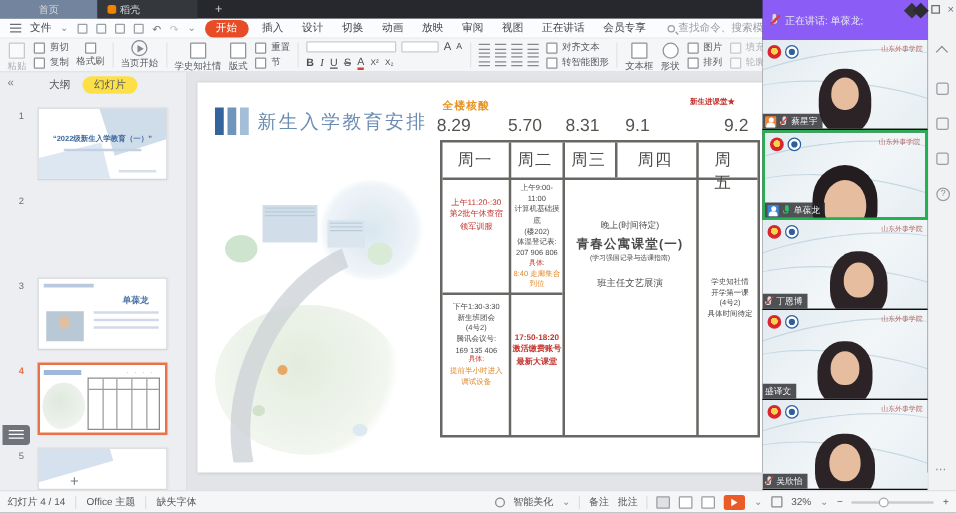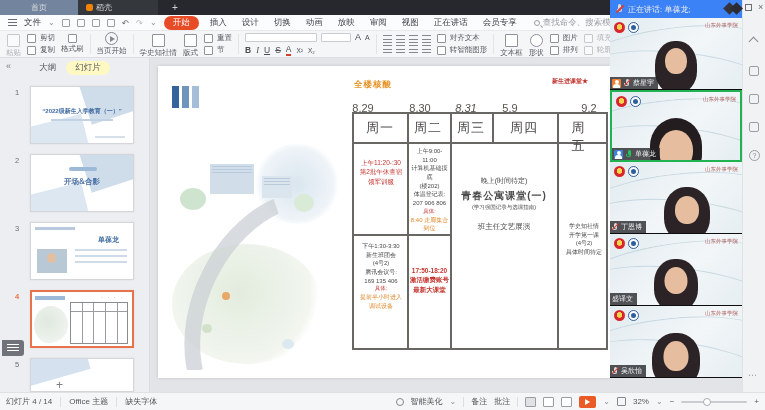--- a/index.html
+++ b/index.html
@@ -53,21 +53,21 @@
   .fmt .un{text-decoration:underline;}
   .fmt .st{text-decoration:line-through;}
   .fmt .ca{border-bottom:2px solid #d2402e;}
   .lic{width:9px;height:8px;display:flex;flex-direction:column;justify-content:space-between;}
   .lic i{height:1px;background:#85888d;display:block;}
 
   
   .sidebar{position:absolute;left:0;top:58px;width:150px;height:334px;background:#eceef1;border-right:1px solid #d9dbde;}
   .stabs{display:flex;align-items:center;gap:10px;justify-content:center;height:20px;font-size:8.5px;color:#55585d;position:relative;}
   .collapse{position:absolute;left:6px;top:3px;color:#7d8085;font-size:9px;}
-  .spill{background:#fef9c3;border-radius:8px;padding:1px 9px;}
+  .spill{background:#fde047;border-radius:8px;padding:1px 9px;}
   .thumb{position:absolute;left:30px;width:104px;height:58px;background:#fff;border:1px solid #d4d6d9;box-shadow:0 0 2px rgba(0,0,0,.08);overflow:hidden;}
   .thumb.sel{border:2px solid #e8734a;}
   .tnum{position:absolute;left:15px;font-size:7.5px;color:#6b6e73;}
   .tnum.cur{color:#e8734a;font-weight:bold;}
   .tri1{position:absolute;right:-20px;top:-18px;width:70px;height:46px;background:#cfdcEA;background:#cfdcea;transform:rotate(-18deg);}
   .tri2{position:absolute;left:-24px;bottom:-20px;width:80px;height:40px;background:#dde7f1;transform:rotate(-14deg);}
   .t-title{position:absolute;left:4px;right:4px;top:20px;text-align:center;font-size:6px;color:#3f6aa0;font-weight:bold;}
   .t-sub{position:absolute;left:20px;right:20px;top:32px;height:2px;background:#c2d2e4;}
   .t-foot{position:absolute;right:8px;bottom:5px;width:30px;height:2px;background:#d7dfe9;}
   .t2-pill{position:absolute;left:38px;top:12px;width:28px;height:4px;border-radius:2px;background:#9db9d8;}
@@ -100,21 +100,21 @@
   
   .illus{position:absolute;left:4px;top:58px;width:190px;height:246px;overflow:hidden;filter:blur(.3px);opacity:.95;}
   .blob{position:absolute;border-radius:50%;}
   .road{position:absolute;left:30px;top:60px;width:190px;height:260px;border:16px solid transparent;border-left-color:#ccd1d6;border-radius:50%;transform:rotate(26deg);opacity:.8;}
   .bldg{position:absolute;background:#cfdde9;}
   .bldg i{position:absolute;left:2px;top:2px;right:2px;height:1px;background:#b6c9da;box-shadow:0 3px 0 #b6c9da,0 6px 0 #b6c9da;}
 
   
   .note-l{position:absolute;left:196px;top:13px;color:#e69426;font-size:8.5px;font-weight:bold;letter-spacing:1px;}
   .note-r{position:absolute;left:394px;top:11px;color:#c0302a;font-size:6px;font-weight:bold;width:60px;}
-  .dates{position:absolute;left:0;top:36px;width:452px;height:14px;color:#55534e;font-size:11px;}
+  .dates{position:absolute;left:0;top:26px;width:452px;height:14px;color:#55534e;font-size:14px;}
   .dt{position:absolute;transform:translateX(-50%);}
   .tbl{position:absolute;left:194px;top:46px;width:256px;height:238px;border:2px solid #696763;color:#4a4a4a;}
   .vl{position:absolute;top:0;bottom:0;width:1.5px;background:#696763;}
   .vlh{position:absolute;top:0;height:28px;width:1.5px;background:#696763;}
   .hl-head{position:absolute;left:0;right:0;top:28px;height:1.5px;background:#696763;}
   .hl-mid{position:absolute;left:0;width:96px;top:120px;height:1.5px;background:#696763;}
   .day{position:absolute;top:5px;transform:translateX(-50%);font-size:13px;color:#4c4b48;letter-spacing:1px;font-family:"Liberation Serif",serif;}
   .cell{position:absolute;line-height:1.4;}
   .hl{line-height:1.45;}
   .r{color:#c4352e;} .o{color:#e08a2e;} .k{color:#4a4a4a;}
@@ -140,21 +140,21 @@
   .viewic{width:11px;height:10px;border:1px solid #9a9da2;border-radius:1px;background:#fff;}
   .viewic.on{background:#dfe1e5;}
   .playbtn{width:17px;height:12px;border-radius:2px;background:#eb5b28;position:relative;}
   .playbtn:after{content:"";position:absolute;left:6px;top:3px;border-left:5px solid #fff;border-top:3px solid transparent;border-bottom:3px solid transparent;}
   .fit{width:9px;height:9px;border:1px solid #85888d;border-radius:1px;}
   .track{position:relative;width:66px;height:2px;background:#c9ccd0;border-radius:1px;}
   .knob{position:absolute;left:22px;top:-3px;width:8px;height:8px;border-radius:50%;background:#fff;border:1px solid #a9acb1;}
 
   
   .meeting{position:absolute;left:610px;top:0;width:132px;height:378px;background:#0d0d0d;z-index:20;}
-  .mhead{height:18px;background:#3b82f6;display:flex;align-items:center;gap:5px;padding:0 6px;color:#e8e9ea;font-size:8px;position:relative;}
+  .mhead{height:32px;background:#8b5cf6;display:flex;align-items:center;gap:5px;padding:0 6px;color:#e8e9ea;font-size:8px;position:relative;}
   .micoff{position:relative;width:7px;height:10px;}
   .micoff b{position:absolute;left:2px;top:0;width:3px;height:6px;border-radius:2px;background:#d9dadb;}
   .micoff i{position:absolute;left:1px;top:5px;width:5px;height:3px;border:1px solid #d9dadb;border-top:none;border-radius:0 0 3px 3px;}
   .micoff:after{content:"";position:absolute;left:-1px;top:4px;width:10px;height:1.5px;background:#e03b30;transform:rotate(-45deg);}
   .mlogo{position:absolute;right:8px;top:4px;width:9px;height:9px;background:#34343a;transform:rotate(45deg);}
   .mlogo:after{content:"";position:absolute;left:5px;top:-5px;width:9px;height:9px;background:#2b2b31;}
   .tile{position:relative;width:132px;height:72px;background:linear-gradient(135deg,#e2ebf0 0%,#f2f6f8 55%,#e6eef2 100%);overflow:hidden;border-bottom:1px solid #0d0d0d;}
   .tile.active{border:2px solid #21b351;}
   .wv{position:absolute;width:200px;height:60px;border-radius:50%;border-top:1px solid rgba(150,185,205,.45);}
   .badges{position:absolute;left:4px;top:4px;display:flex;gap:3px;z-index:3;}
@@ -394,26 +394,20 @@
     <span class="tnum" style="top:30px;">1</span>
     <div class="thumb" style="top:28px;">
       <div class="tri1"></div>
       <div class="tri2"></div>
       <div class="t-title">“2022级新生入学教育（一）”</div>
       <div class="t-sub"></div>
       <div class="t-foot"></div>
     </div>
 
     <span class="tnum" style="top:98px;">2</span>
-    <div class="thumb" style="top:96px;">
-      <div class="tri1"></div>
-      <div class="tri2"></div>
-      <div class="t2-pill"></div>
-      <div class="t2-title">开场&amp;合影</div>
-    </div>
 
     <span class="tnum" style="top:166px;">3</span>
     <div class="thumb" style="top:164px;">
       <div class="t3-head"></div>
       <div class="t3-name">单葆龙</div>
       <div class="t3-photo">
           <div class="t3-face"></div>
         </div>
       <div class="t3-line" style="top:26px;"></div>
       <div class="t3-line" style="top:32px;"></div>
@@ -443,20 +437,21 @@
     <div class="addslide">+</div>
   </div>
 
   <div class="canvas">
     <div class="slide">
       <div class="tbars">
           <i class="tb1"></i>
           <i class="tb2"></i>
           <i class="tb3"></i>
         </div>
+      <div class="stitle">新生入学教育安排</div>
 
       <div class="illus">
         <div class="blob" style="left:10px;top:120px;width:150px;height:120px;background:radial-gradient(circle at 45% 40%,#e1ecdc,#f2f6ef 65%,transparent 72%);"></div>
         <div class="blob" style="left:90px;top:20px;width:90px;height:80px;background:radial-gradient(circle at 50% 50%,#d8e5ef,#eef4f8 60%,transparent 70%);"></div>
         <div class="bldg" style="left:48px;top:40px;width:44px;height:30px;">
             <i></i>
           </div>
         <div class="bldg" style="left:100px;top:52px;width:30px;height:22px;background:#d9e4ee;">
             <i></i>
           </div>
@@ -466,23 +461,23 @@
         <div class="blob" style="left:60px;top:168px;width:8px;height:8px;background:#e7a35a;"></div>
         <div class="blob" style="left:40px;top:200px;width:10px;height:9px;background:#cfe0c8;"></div>
         <div class="blob" style="left:120px;top:215px;width:12px;height:10px;background:#dce8f0;"></div>
       </div>
 
       <div class="note-l">全楼核酸</div>
       <div class="note-r">新生进课堂★</div>
 
       <div class="dates">
         <span class="dt" style="left:205px;">8.29</span>
-        <span class="dt" style="left:262px;">8.30</span>
-        <span class="dt" style="left:308px;font-style:italic;">8.31</span>
-        <span class="dt" style="left:352px;">5.9</span>
+        <span class="dt" style="left:262px;">5.70</span>
+        <span class="dt" style="left:308px;">8.31</span>
+        <span class="dt" style="left:352px;">9.1</span>
         <span class="dt" style="left:414px;padding-left:34px;">9.2</span>
       </div>
 
       <div class="tbl">
         <span class="vl" style="left:53px;"></span>
         <span class="vl" style="left:96px;"></span>
         <span class="vlh" style="left:138px;"></span>
         <span class="vl" style="left:203px;"></span>
         <span class="hl-head"></span>
         <span class="hl-mid"></span>

